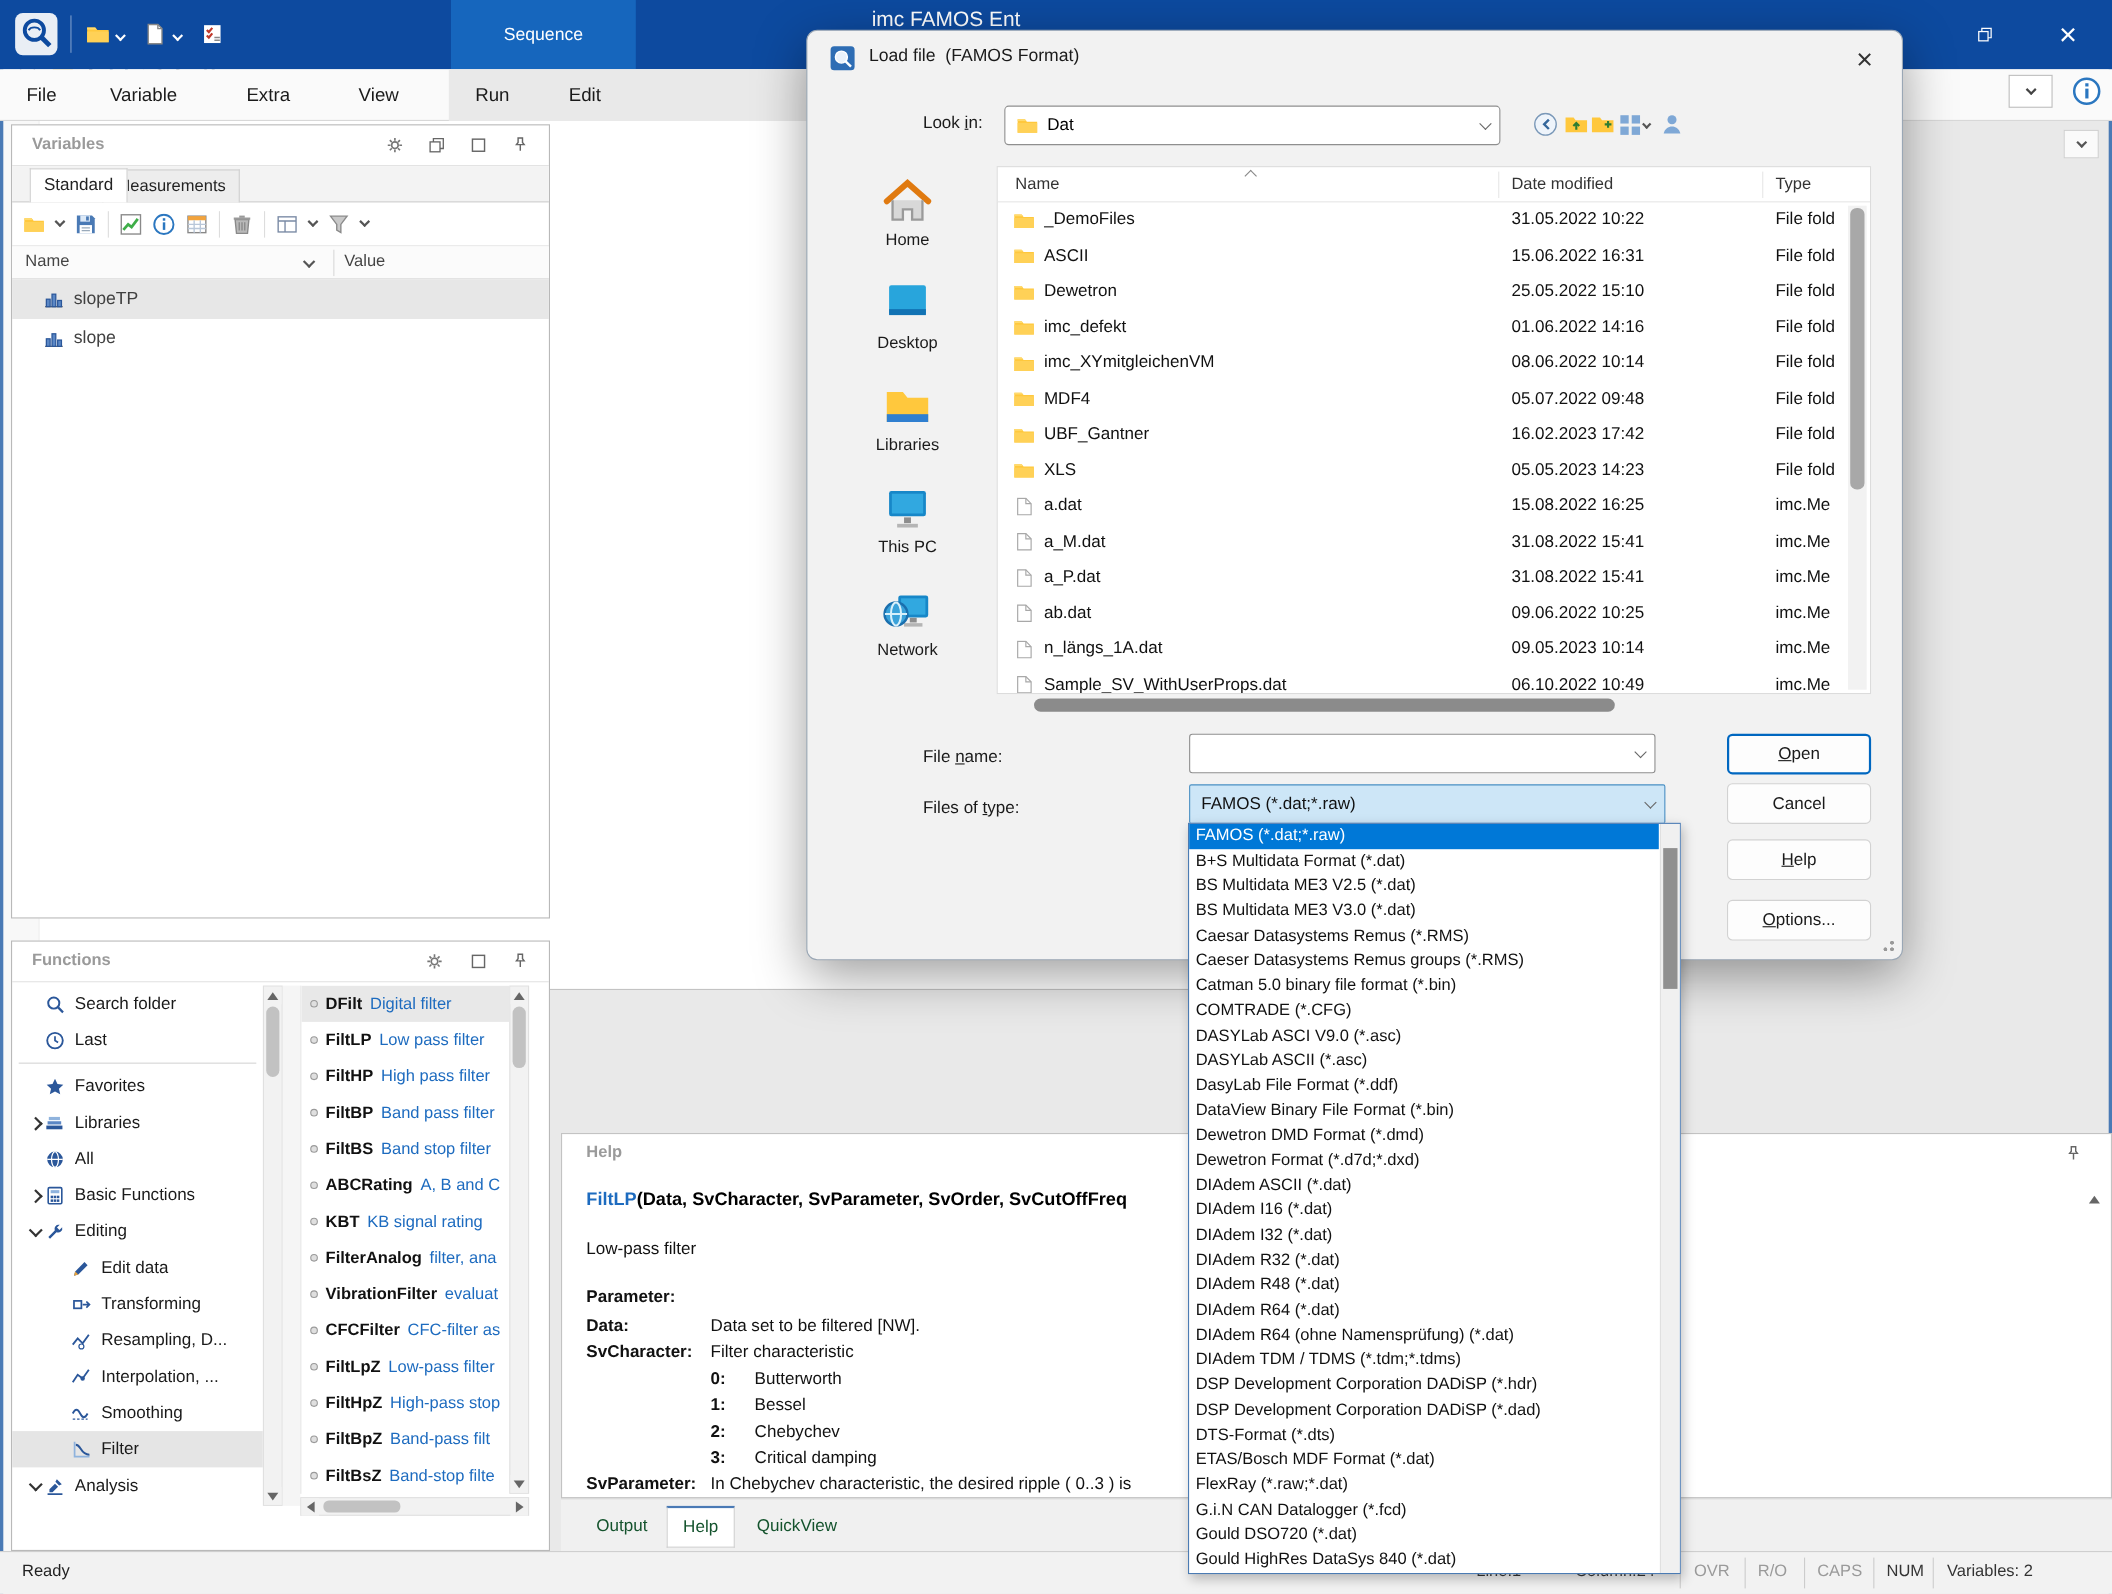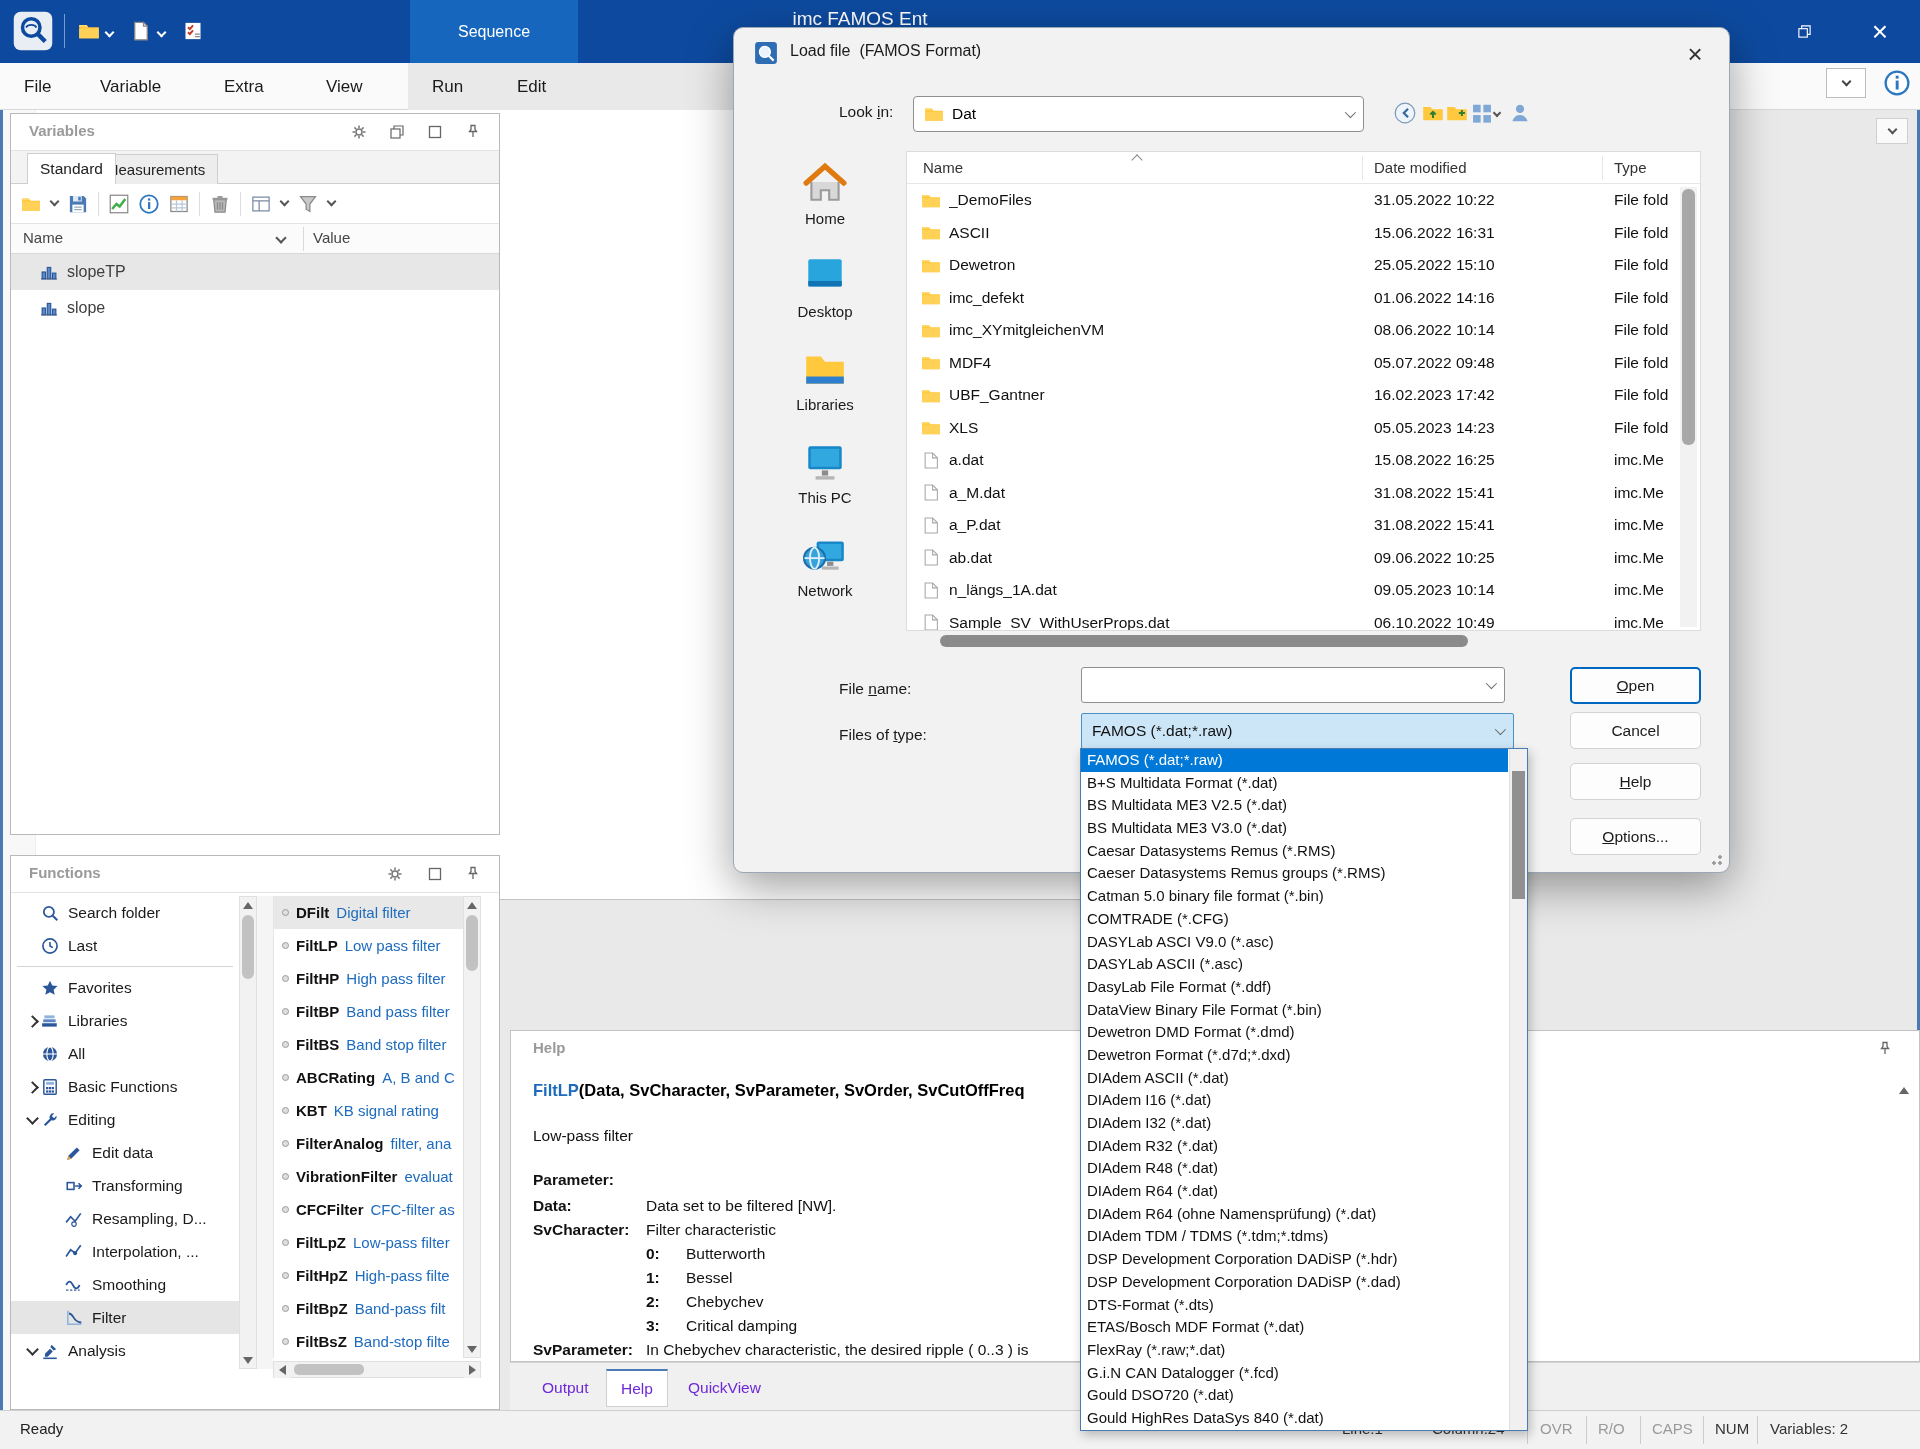--- a/index.html
+++ b/index.html
@@ -137,21 +137,21 @@
   .hp-prow { position:absolute; left:22px; font-size:15.5px; color:#111; white-space:nowrap; }
   .hp-prow .plabel { display:inline-block; width:113px; }
   #hp-row-data{top:166px;} #hp-row-svchar{top:190px;}
   #hp-choices { position:absolute; left:135px; top:214px; font-size:15.5px; color:#111; }
   .hp-choice { height:24px; }
   .hp-num { display:inline-block; width:40px; font-weight:bold; }
   #hp-row-svparam{top:310px;}
 
   
   #bottom-tabs { position:absolute; left:510px; top:1362px; width:1410px; height:48px; background:#f0f0f0; border-top:1px solid #d5d5d5; z-index:2; }
-  .btab { position:absolute; top:6px; height:38px; padding:0 14px; display:flex; align-items:center; font-size:15.5px; color:#6d28d9; }
+  .btab { position:absolute; top:6px; height:38px; padding:0 14px; display:flex; align-items:center; font-size:15.5px; color:#14532d; }
   .btab.selected { background:#fff; border:1px solid #cfcfcf; border-top:2px solid #4a7ab5; }
   #btab-output{left:18px;} #btab-help{left:96px;} #btab-quick{left:164px;}
 
   
   #statusbar { position:absolute; left:0; top:1410px; width:1920px; height:39px; background:#f2f2f2; border-top:1px solid #cfcfcf; z-index:2;
                font-size:15px; color:#222; }
   #sb-ready { position:absolute; left:20px; top:9px; }
   .sb-item { position:absolute; top:9px; color:#333; }
   .sb-dim { color:#9a9a9a; }
   .sb-sep { position:absolute; top:5px; width:1px; height:28px; background:#cccccc; }
@@ -706,21 +706,21 @@
 
         <div class="fn-row">
           <span class="fn-bullet"></span>
           <span class="fn-name">FiltLpZ</span>
           <span class="fn-desc">Low-pass filter</span>
         </div>
 
         <div class="fn-row">
           <span class="fn-bullet"></span>
           <span class="fn-name">FiltHpZ</span>
-          <span class="fn-desc">High-pass filte</span>
+          <span class="fn-desc">High-pass stop</span>
         </div>
 
         <div class="fn-row">
           <span class="fn-bullet"></span>
           <span class="fn-name">FiltBpZ</span>
           <span class="fn-desc">Band-pass filt</span>
         </div>
 
         <div class="fn-row">
           <span class="fn-bullet"></span>

